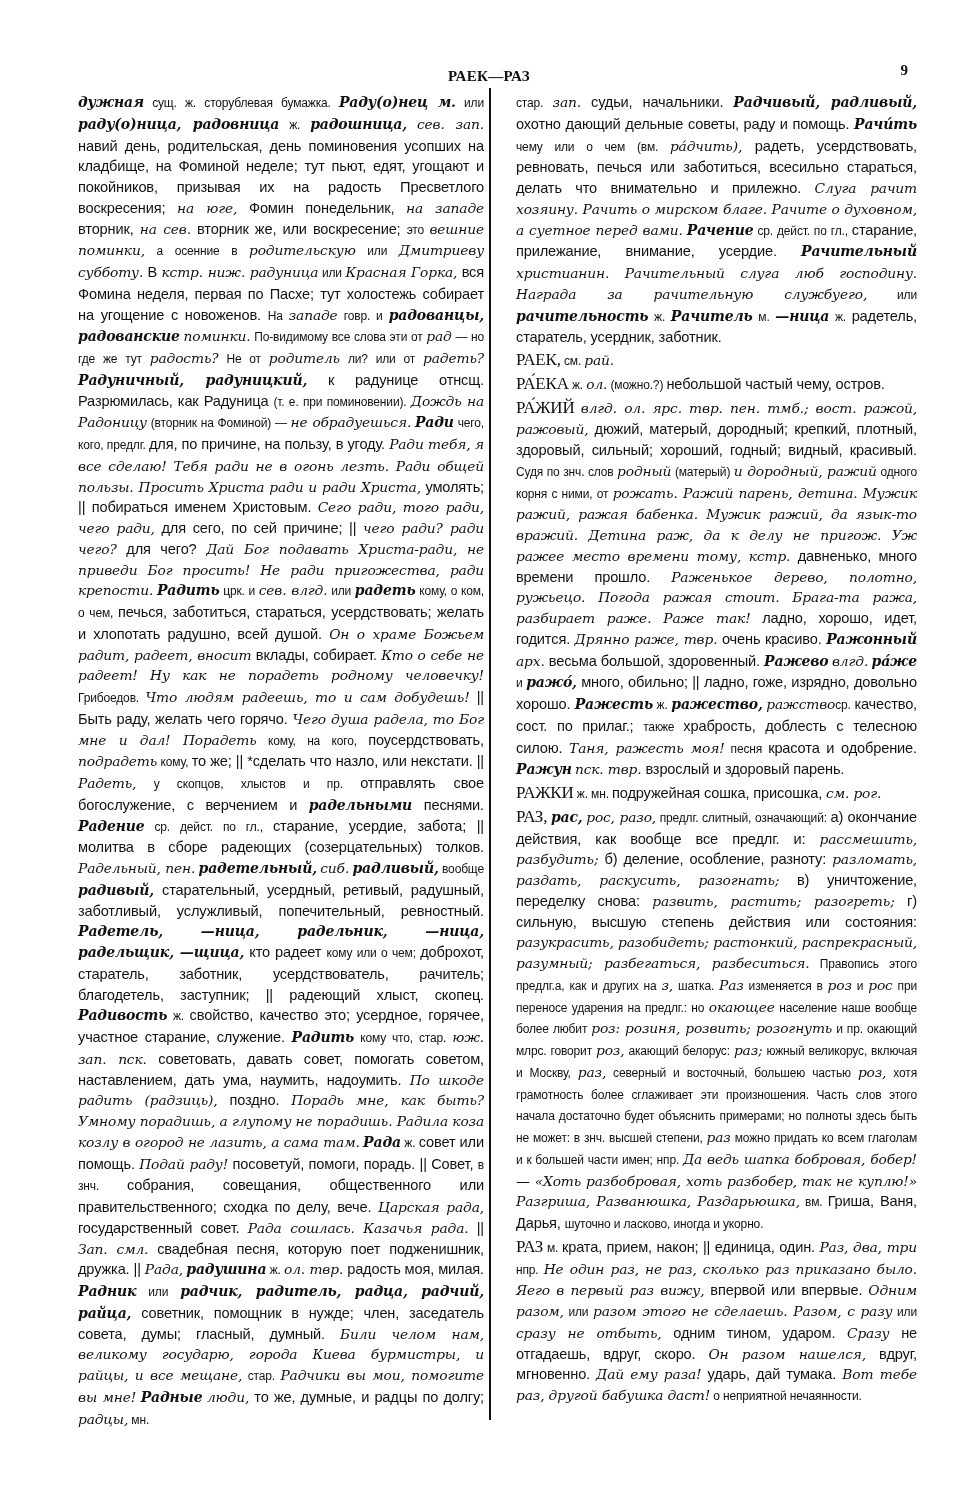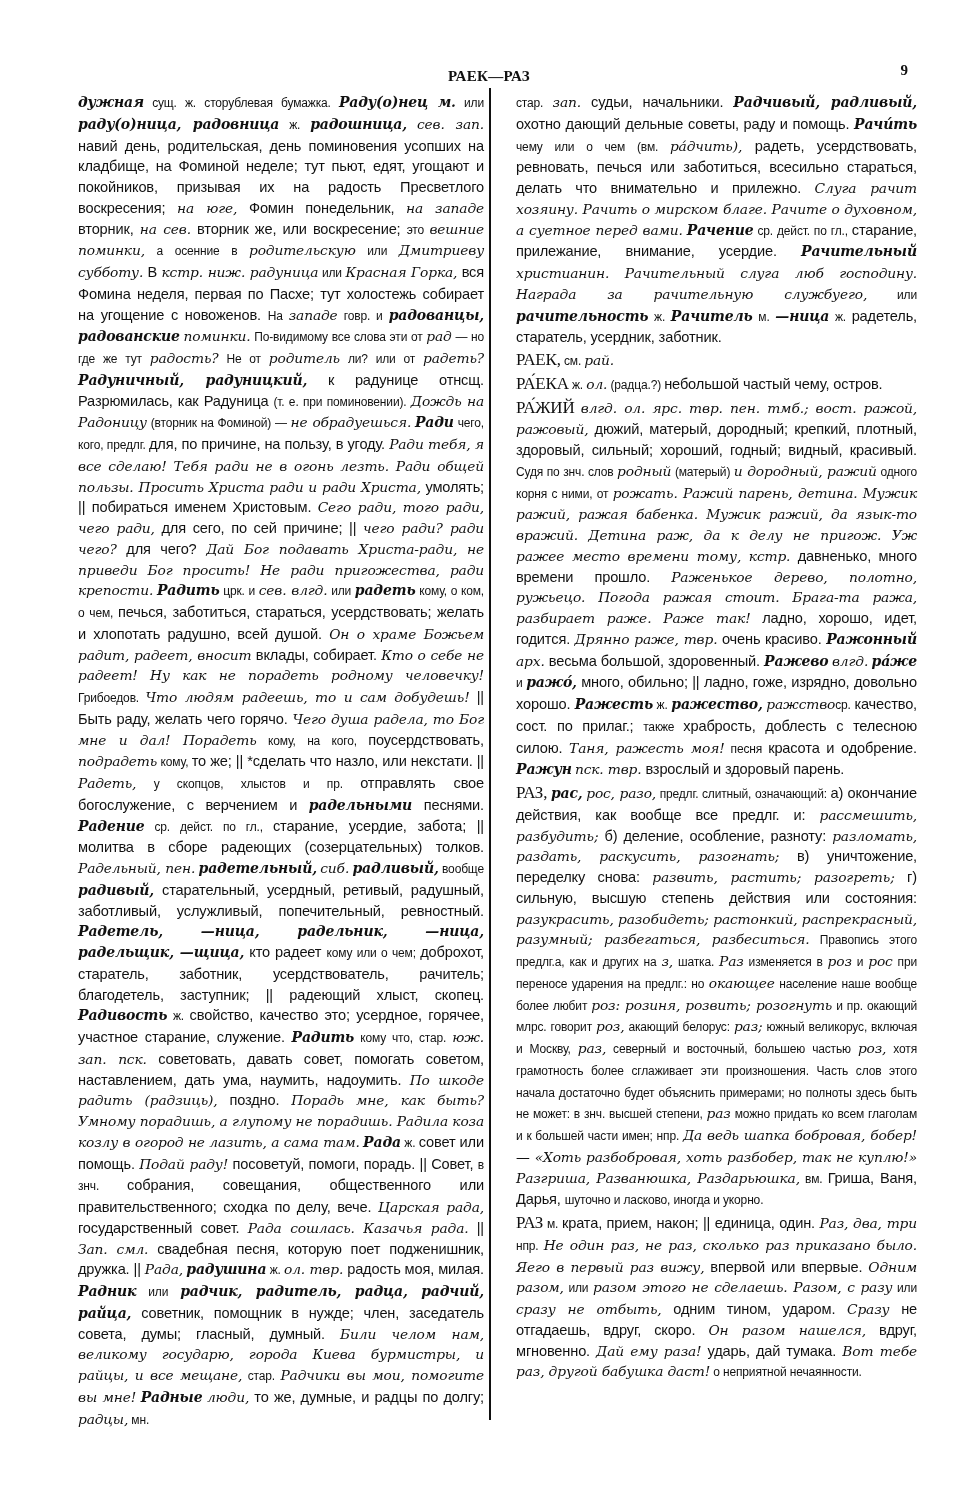--- a/index.html
+++ b/index.html
@@ -30,17 +30,18 @@
   <div class="page-number">9</div>
 </div>
 
 <div class="col col-left">
     <p class="entry"><span class="b">дужная</span><span class="sm"> сущ. ж. сторублевая бумажка. </span><span class="b">Раду(о)нец м.</span><span class="sm"> или </span><span class="b">раду(о)ница, радовница</span><span class="sm"> ж. </span><span class="b">радошница,</span><span class="sm"> </span><span class="i">сев. зап.</span><span> навий день, родительская, день поминовения усопших на кладбище, на Фоминой неделе; тут пьют, едят, угощают и покойников, призывая их на радость Пресветлого воскресения; </span><span class="i">на юге,</span><span> Фомин понедельник, </span><span class="i">на западе</span><span> вторник, </span><span class="i">на сев.</span><span> вторник же, или воскресение; </span><span class="sm">это </span><span class="i">вешние поминки,</span><span class="sm"> а осенние в </span><span class="i">родительскую</span><span class="sm"> или </span><span class="i">Дмитриеву субботу.</span><span> В </span><span class="i">кстр. ниж. радуница</span><span class="sm"> или </span><span class="i">Красная Горка,</span><span> вся Фомина неделя, первая по Пасхе; тут холостежь собирает на угощение с новоженов. </span><span class="sm">На </span><span class="i">западе</span><span class="sm"> говр. и </span><span class="b">радованцы, радованские</span><span class="sm"> </span><span class="i">поминки.</span><span class="sm"> По-видимому все слова эти от </span><span class="i">рад</span><span class="sm"> — но где же тут </span><span class="i">радость?</span><span class="sm"> Не от </span><span class="i">родитель</span><span class="sm"> ли? или от </span><span class="i">радеть?</span><span class="sm"> </span><span class="b">Радуничный, радуницкий,</span><span> к радунице отнсщ. Разрюмилась, как Радуница </span><span class="sm">(т. е. при поминовении). </span><span class="i">Дождь на Радоницу</span><span class="sm"> (вторник на Фоминой) — </span><span class="i">не обрадуешься.</span><span class="sm"> </span><span class="b">Ради</span><span class="sm"> чего, кого, предлг. </span><span>для, по причине, на пользу, в угоду. </span><span class="i">Ради тебя, я все сделаю! Тебя ради не в огонь лезть. Ради общей пользы. Просить Христа ради и ради Христа,</span><span> умолять; || побираться именем Христовым. </span><span class="i">Сего ради, того ради, чего ради,</span><span> для сего, по сей причине; || </span><span class="i">чего ради? ради чего?</span><span> для чего? </span><span class="i">Дай Бог подавать Христа-ради, не приведи Бог просить! Не ради пригожества, ради крепости.</span><span class="sm"> </span><span class="b">Радить</span><span class="sm"> црк. и </span><span class="i">сев. влгд.</span><span class="sm"> или </span><span class="b">радеть</span><span class="sm"> кому, о ком, о чем, </span><span>печься, заботиться, стараться, усердствовать; желать и хлопотать радушно, всей душой. </span><span class="i">Он о храме Божьем радит, радеет, вносит</span><span> вклады, собирает. </span><span class="i">Кто о себе не радеет! Ну как не порадеть родному человечку!</span><span class="sm"> Грибоедов. </span><span class="i">Что людям радеешь, то и сам добудешь!</span><span> || Быть раду, желать чего горячо. </span><span class="i">Чего душа радела, то Бог мне и дал! Порадеть</span><span class="sm"> кому, на кого, </span><span>поусердствовать, </span><span class="i">подрадеть</span><span class="sm"> кому, </span><span>то же; || *сделать что назло, или некстати. || </span><span class="i">Радеть,</span><span class="sm"> у скопцов, хлыстов и пр. </span><span>отправлять свое богослужение, с верчением и </span><span class="b">радельными</span><span> песнями. </span><span class="b">Радение</span><span class="sm"> ср. дейст. по гл., </span><span>старание, усердие, забота; || молитва в сборе радеющих (созерцательных) толков. </span><span class="i">Радельный, пен.</span><span class="sm"> </span><span class="b">радетельный,</span><span class="sm"> </span><span class="i">сиб.</span><span class="sm"> </span><span class="b">радливый,</span><span class="sm"> вообще </span><span class="b">радивый,</span><span> старательный, усердный, ретивый, радушный, заботливый, услужливый, попечительный, ревностный. </span><span class="b">Радетель, —ница, радельник, —ница, радельщик, —щица,</span><span> кто радеет </span><span class="sm">кому или о чем; </span><span>доброхот, старатель, заботник, усердствователь, рачитель; благодетель, заступник; || радеющий хлыст, скопец. </span><span class="b">Радивость</span><span class="sm"> ж. </span><span>свойство, качество это; усердное, горячее, участное старание, служение. </span><span class="b">Радить</span><span class="sm"> кому что, стар. </span><span class="i">юж. зап. пск.</span><span> советовать, давать совет, помогать советом, наставлением, дать ума, наумить, надоумить. </span><span class="i">По шкоде радить (радзиць),</span><span> поздно. </span><span class="i">Порадь мне, как быть? Умному порадишь, а глупому не порадишь. Радила коза козлу в огород не лазить, а сама там.</span><span class="sm"> </span><span class="b">Рада</span><span class="sm"> ж. </span><span>совет или помощь. </span><span class="i">Подай раду!</span><span> посоветуй, помоги, порадь. || Совет, </span><span class="sm">в знч. </span><span>собрания, совещания, общественного или правительственного; сходка по делу, вече. </span><span class="i">Царская рада,</span><span> государственный совет. </span><span class="i">Рада сошлась. Казачья рада.</span><span> || </span><span class="i">Зап. смл.</span><span> свадебная песня, которую поет подженишник, дружка. || </span><span class="i">Рада,</span><span class="sm"> </span><span class="b">радушина</span><span class="sm"> ж. </span><span class="i">ол. твр.</span><span> радость моя, милая. </span><span class="b">Радник</span><span class="sm"> или </span><span class="b">радчик, радитель, радца, радчий, райца,</span><span> советник, помощник в нужде; член, заседатель совета, думы; гласный, думный. </span><span class="i">Били челом нам, великому государю, города Киева бурмистры, и райцы, и все мещане,</span><span class="sm"> стар. </span><span class="i">Радчики вы мои, помогите вы мне!</span><span class="sm"> </span><span class="b">Радные</span><span class="sm"> </span><span class="i">люди,</span><span> то же, думные, и радцы по долгу; </span><span class="i">радцы,</span><span class="sm"> мн.</span></p>
   </div>
 <div class="divider"></div>
 <div class="col col-right">
     <p class="entry"><span class="sm">стар. </span><span class="i">зап.</span><span> судьи, начальники. </span><span class="b">Радчивый, радливый,</span><span> охотно дающий дельные советы, раду и помощь. </span><span class="b">Рачи́ть</span><span class="sm"> чему или о чем (вм. </span><span class="i">ра́дчить),</span><span> радеть, усердствовать, ревновать, печься или заботиться, всесильно стараться, делать что внимательно и прилежно. </span><span class="i">Слуга рачит хозяину. Рачить о мирском благе. Рачите о духовном, а суетное перед вами.</span><span class="sm"> </span><span class="b">Рачение</span><span class="sm"> ср. дейст. по гл., </span><span>старание, прилежание, внимание, усердие. </span><span class="b">Рачительный</span><span class="sm"> </span><span class="i">христианин. Рачительный слуга люб господину. Награда за рачительную службуего,</span><span class="sm"> или </span><span class="b">рачительность</span><span class="sm"> ж. </span><span class="b">Рачитель</span><span class="sm"> м. </span><span class="b">—ница</span><span class="sm"> ж. </span><span>радетель, старатель, усердник, заботник.</span></p>
     <p class="entry"><span class="hw">РАЕК,</span><span class="sm"> см. </span><span class="i">рай.</span></p>
-    <p class="entry"><span class="hw">РА́ЕКА</span><span class="sm"> ж. </span><span class="i">ол.</span><span class="sm"> (радца.?) </span><span>небольшой частый чему, остров.</span></p>
+    <p class="entry"><span class="hw">РА́ЕКА</span><span class="sm"> ж. </span><span class="i">ол.</span><span class="sm"> (можно.?) </span><span>небольшой частый чему, остров.</span></p>
     <p class="entry"><span class="hw">РА́ЖИЙ</span><span class="sm"> </span><span class="i">влгд. ол. ярс. твр. пен. тмб.; вост. ражой, ражовый,</span><span> дюжий, матерый, дородный; крепкий, плотный, здоровый, сильный; хороший, годный; видный, красивый. </span><span class="sm">Судя по знч. слов </span><span class="i">родный</span><span class="sm"> (матерый) </span><span class="i">и дородный, ражий</span><span class="sm"> одного корня с ними, от </span><span class="i">рожать. Ражий парень, детина. Мужик ражий, ражая бабенка. Мужик ражий, да язык-то вражий. Детина раж, да к делу не пригож. Уж ражее место времени тому, кстр.</span><span> давненько, много времени прошло. </span><span class="i">Раженькое дерево, полотно, ружьецо. Погода ражая стоит. Брага-та ража, разбирает раже. Раже так!</span><span> ладно, хорошо, идет, годится. </span><span class="i">Дрянно раже, твр.</span><span> очень красиво. </span><span class="b">Ражонный</span><span class="sm"> </span><span class="i">арх.</span><span> весьма большой, здоровенный. </span><span class="b">Ражево</span><span class="sm"> </span><span class="i">влгд.</span><span class="sm"> </span><span class="b">ра́же</span><span class="sm"> и </span><span class="b">ражо́,</span><span> много, обильно; || ладно, гоже, изрядно, довольно хорошо. </span><span class="b">Ражесть</span><span class="sm"> ж. </span><span class="b">ражество,</span><span class="sm"> </span><span class="i">ражство</span><span class="sm">ср. </span><span>качество, сост. по прилаг.; </span><span class="sm">также </span><span>храбрость, доблесть с телесною силою. </span><span class="i">Таня, ражесть моя!</span><span class="sm"> песня </span><span>красота и одобрение. </span><span class="b">Ражун</span><span class="sm"> </span><span class="i">пск. твр.</span><span> взрослый и здоровый парень.</span></p>
+    <p class="entry"><span class="hw">РАЖКИ</span><span class="sm"> ж. мн. </span><span>подружейная сошка, присошка, </span><span class="i">см. рог.</span></p>
     <p class="entry"><span class="hw">РАЗ,</span><span class="sm"> </span><span class="b">рас,</span><span class="sm"> </span><span class="i">рос, разо,</span><span class="sm"> предлг. слитный, означающий: </span><span>а) окончание действия, как вообще все предлг. и: </span><span class="i">рассмешить, разбудить;</span><span> б) деление, особление, разноту: </span><span class="i">разломать, раздать, раскусить, разогнать;</span><span> в) уничтожение, переделку снова: </span><span class="i">развить, растить; разогреть;</span><span> г) сильную, высшую степень действия или состояния: </span><span class="i">разукрасить, разобидеть; растонкий, распрекрасный, разумный; разбегаться, разбеситься.</span><span class="sm"> Правопись этого предлг.а, как и других на </span><span class="i">з,</span><span class="sm"> шатка. </span><span class="i">Раз</span><span class="sm"> изменяется в </span><span class="i">роз</span><span class="sm"> и </span><span class="i">рос</span><span class="sm"> при переносе ударения на предлг.: но </span><span class="i">окающее</span><span class="sm"> население наше вообще более любит </span><span class="i">роз: розиня, розвить; розогнуть</span><span class="sm"> и пр. окающий млрс. говорит </span><span class="i">роз,</span><span class="sm"> акающий белорус: </span><span class="i">раз;</span><span class="sm"> южный великорус, включая и Москву, </span><span class="i">раз,</span><span class="sm"> северный и восточный, большею частью </span><span class="i">роз,</span><span class="sm"> хотя грамотность более сглаживает эти произношения. Часть слов этого начала достаточно будет объяснить примерами; но полноты здесь быть не может: в знч. высшей степени, </span><span class="i">раз</span><span class="sm"> можно придать ко всем глаголам и к большей части имен; нпр. </span><span class="i">Да ведь шапка бобровая, бобер! — «Хоть разбобровая, хоть разбобер, так не куплю!» Разгриша, Разванюшка, Раздарьюшка,</span><span class="sm"> вм. </span><span>Гриша, Ваня, Дарья, </span><span class="sm">шуточно и ласково, иногда и укорно.</span></p>
     <p class="entry"><span class="hw">РАЗ</span><span class="sm"> м. </span><span>крата, прием, након; || единица, один. </span><span class="i">Раз, два, три</span><span class="sm"> нпр. </span><span class="i">Не один раз, не раз, сколько раз приказано было. Яего в первый раз вижу,</span><span> впервой или впервые. </span><span class="i">Одним разом,</span><span class="sm"> или </span><span class="i">разом этого не сделаешь. Разом, с разу</span><span class="sm"> или </span><span class="i">сразу не отбыть,</span><span> одним тином, ударом. </span><span class="i">Сразу</span><span> не отгадаешь, вдруг, скоро. </span><span class="i">Он разом нашелся,</span><span> вдруг, мгновенно. </span><span class="i">Дай ему раза!</span><span> ударь, дай тумака. </span><span class="i">Вот тебе раз, другой бабушка даст!</span><span class="sm"> о неприятной нечаянности.</span></p>
   </div>
 
 </body></html>

